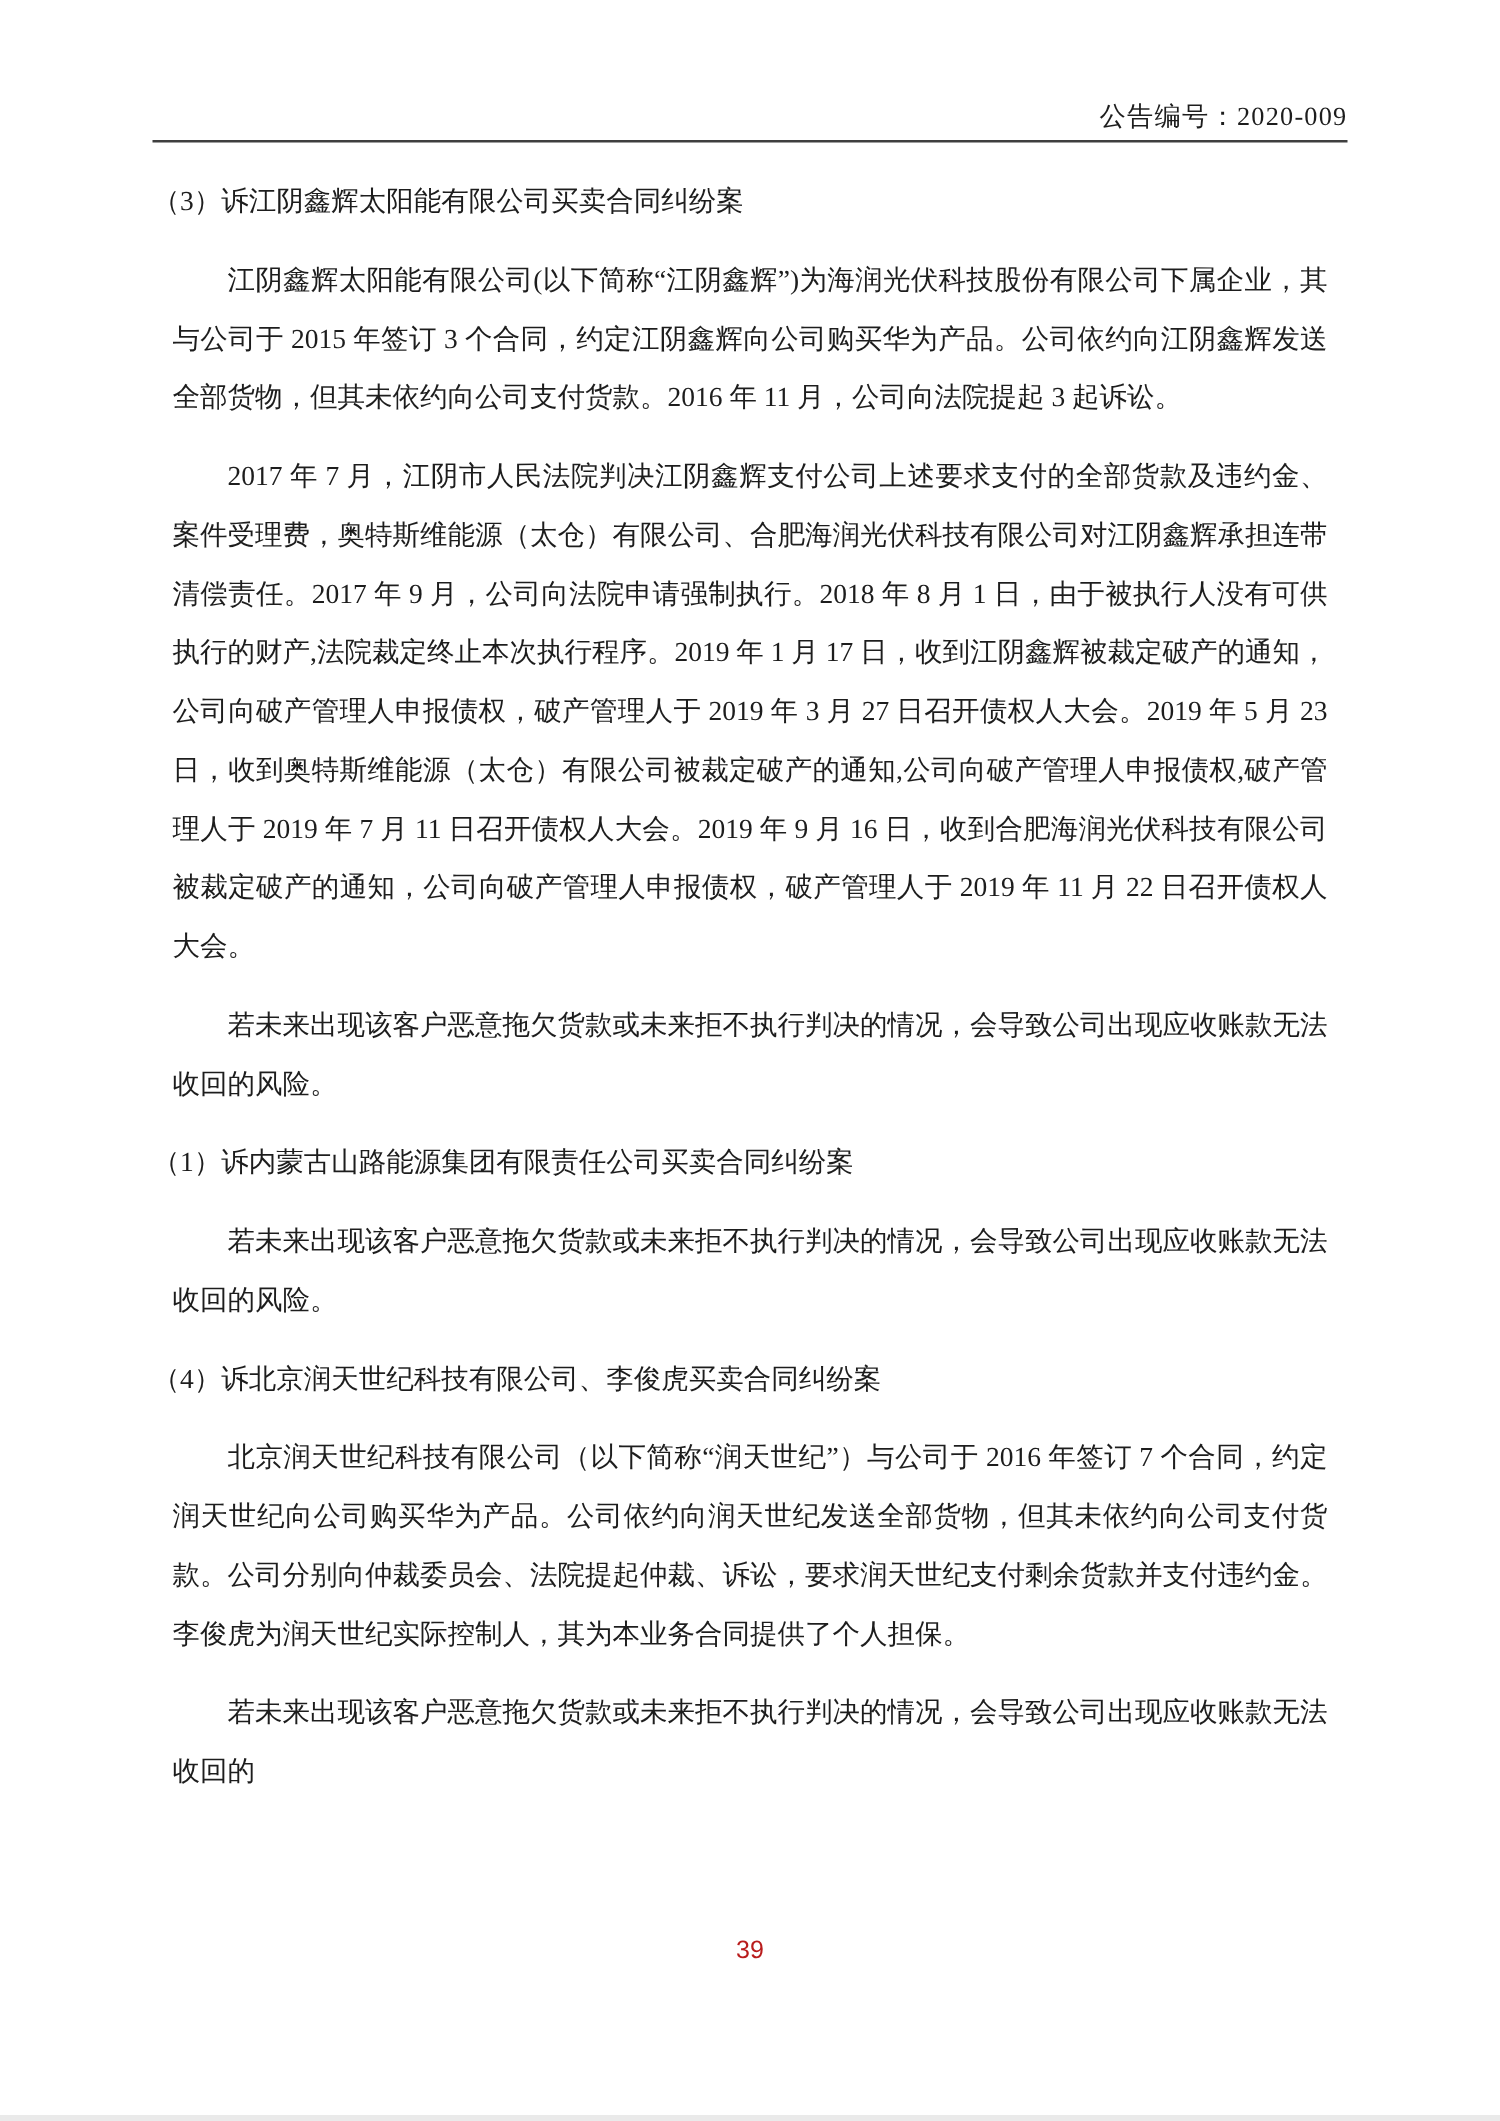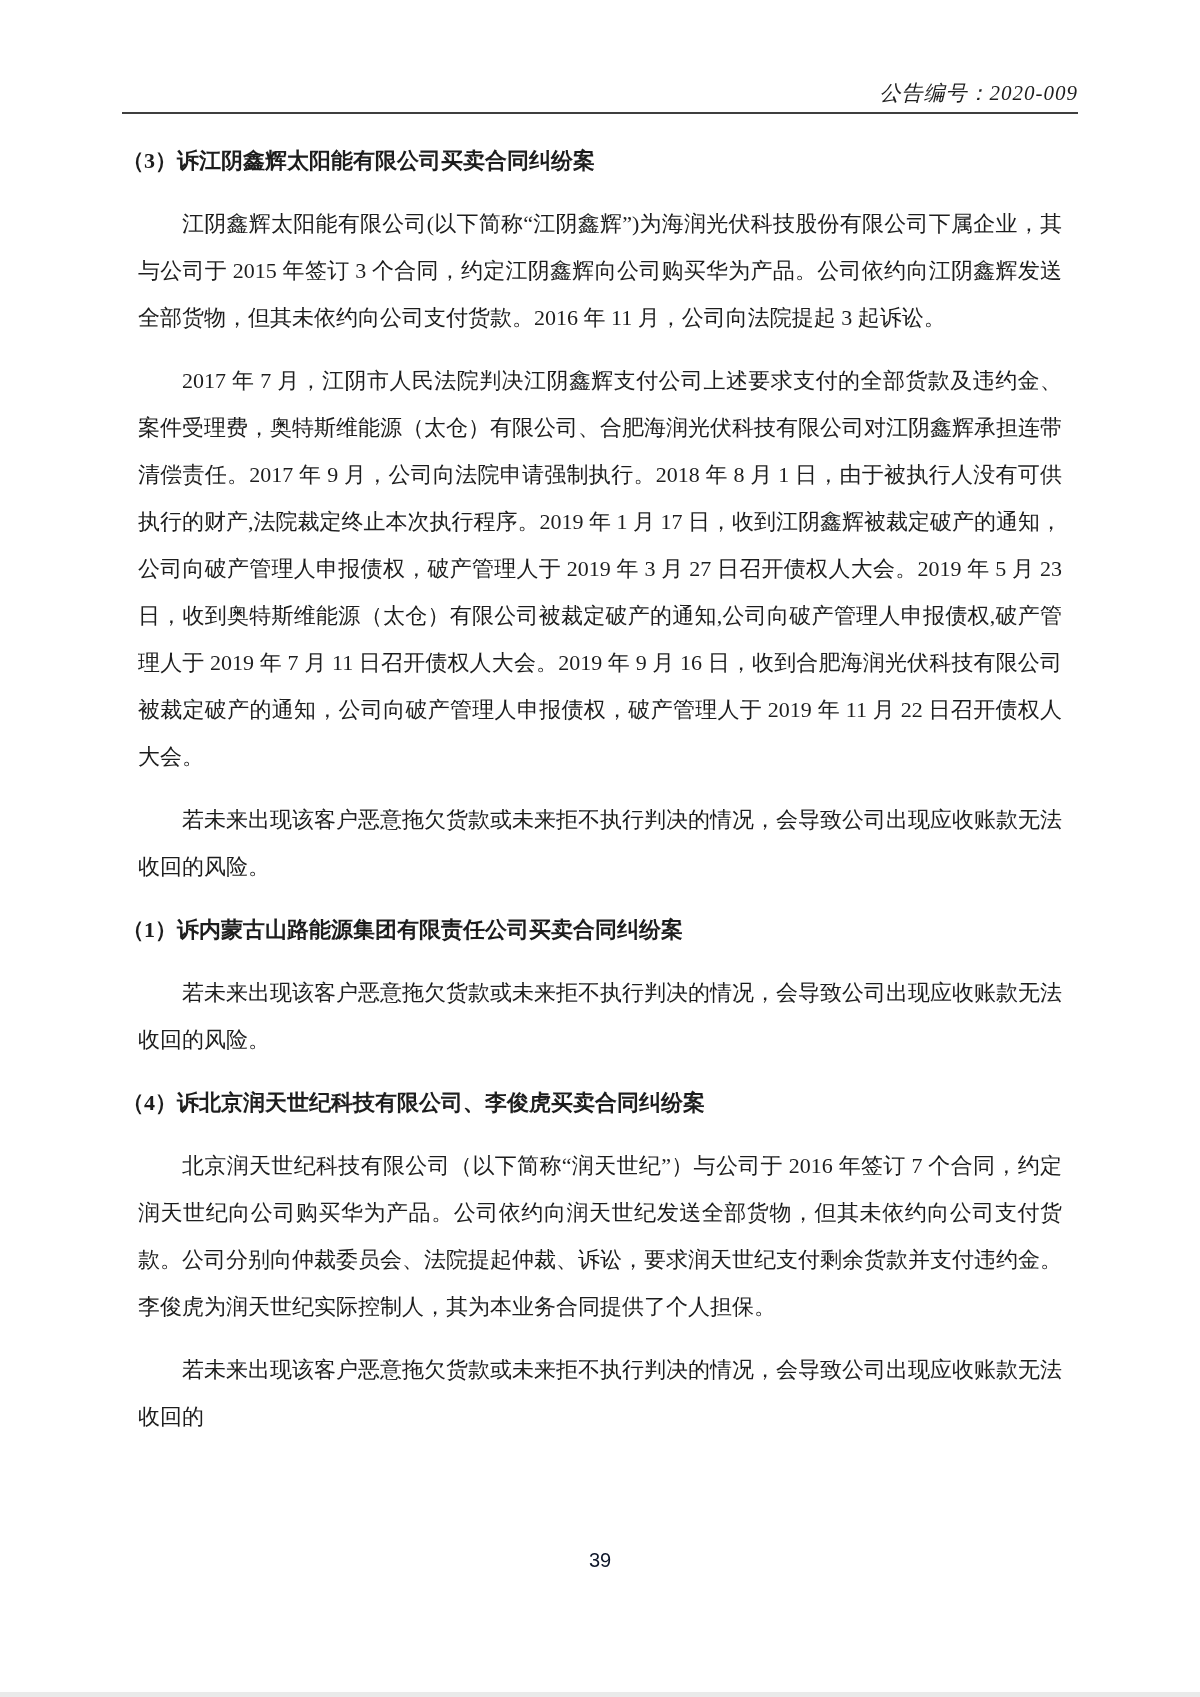--- a/index.html
+++ b/index.html
@@ -12,21 +12,20 @@
     font-family: "Liberation Serif", "DejaVu Serif", serif;
     color: #1d1d1d;
   }
   .doc-number {
     position: absolute;
     top: 79px;
     right: 122px;
     font-size: 21px;
     letter-spacing: 1px;
     white-space: nowrap;
-    font-style: italic;
   }
   .header-rule {
     position: absolute;
     top: 112px;
     left: 122px;
     width: 956px;
     height: 2px;
     background: #3f3f3f;
   }
   .content {
@@ -34,37 +33,37 @@
     top: 137px;
     left: 122px;
     width: 956px;
     font-size: 22px;
     line-height: 47px;
     text-align: justify;
     text-justify: inter-character;
   }
   .content h2 {
     font-size: 22px;
-    font-weight: 700;
+    font-weight: 400;
     margin: 0;
     text-align: left;
   }
   .content p {
     margin: 16px;
     text-indent: 2em;
   }
   .page-number {
     position: absolute;
     top: 1549px;
     left: 122px;
     width: 956px;
     text-align: center;
     font-size: 20px;
     font-family: "Liberation Sans", "DejaVu Sans", sans-serif;
-    color: #0f172a;
+    color: #b91c1c;
   }
   .scan-edge {
     position: absolute;
     bottom: 0;
     left: 0;
     width: 100%;
     height: 5px;
     background: #eaeaea;
   }
 </style>

